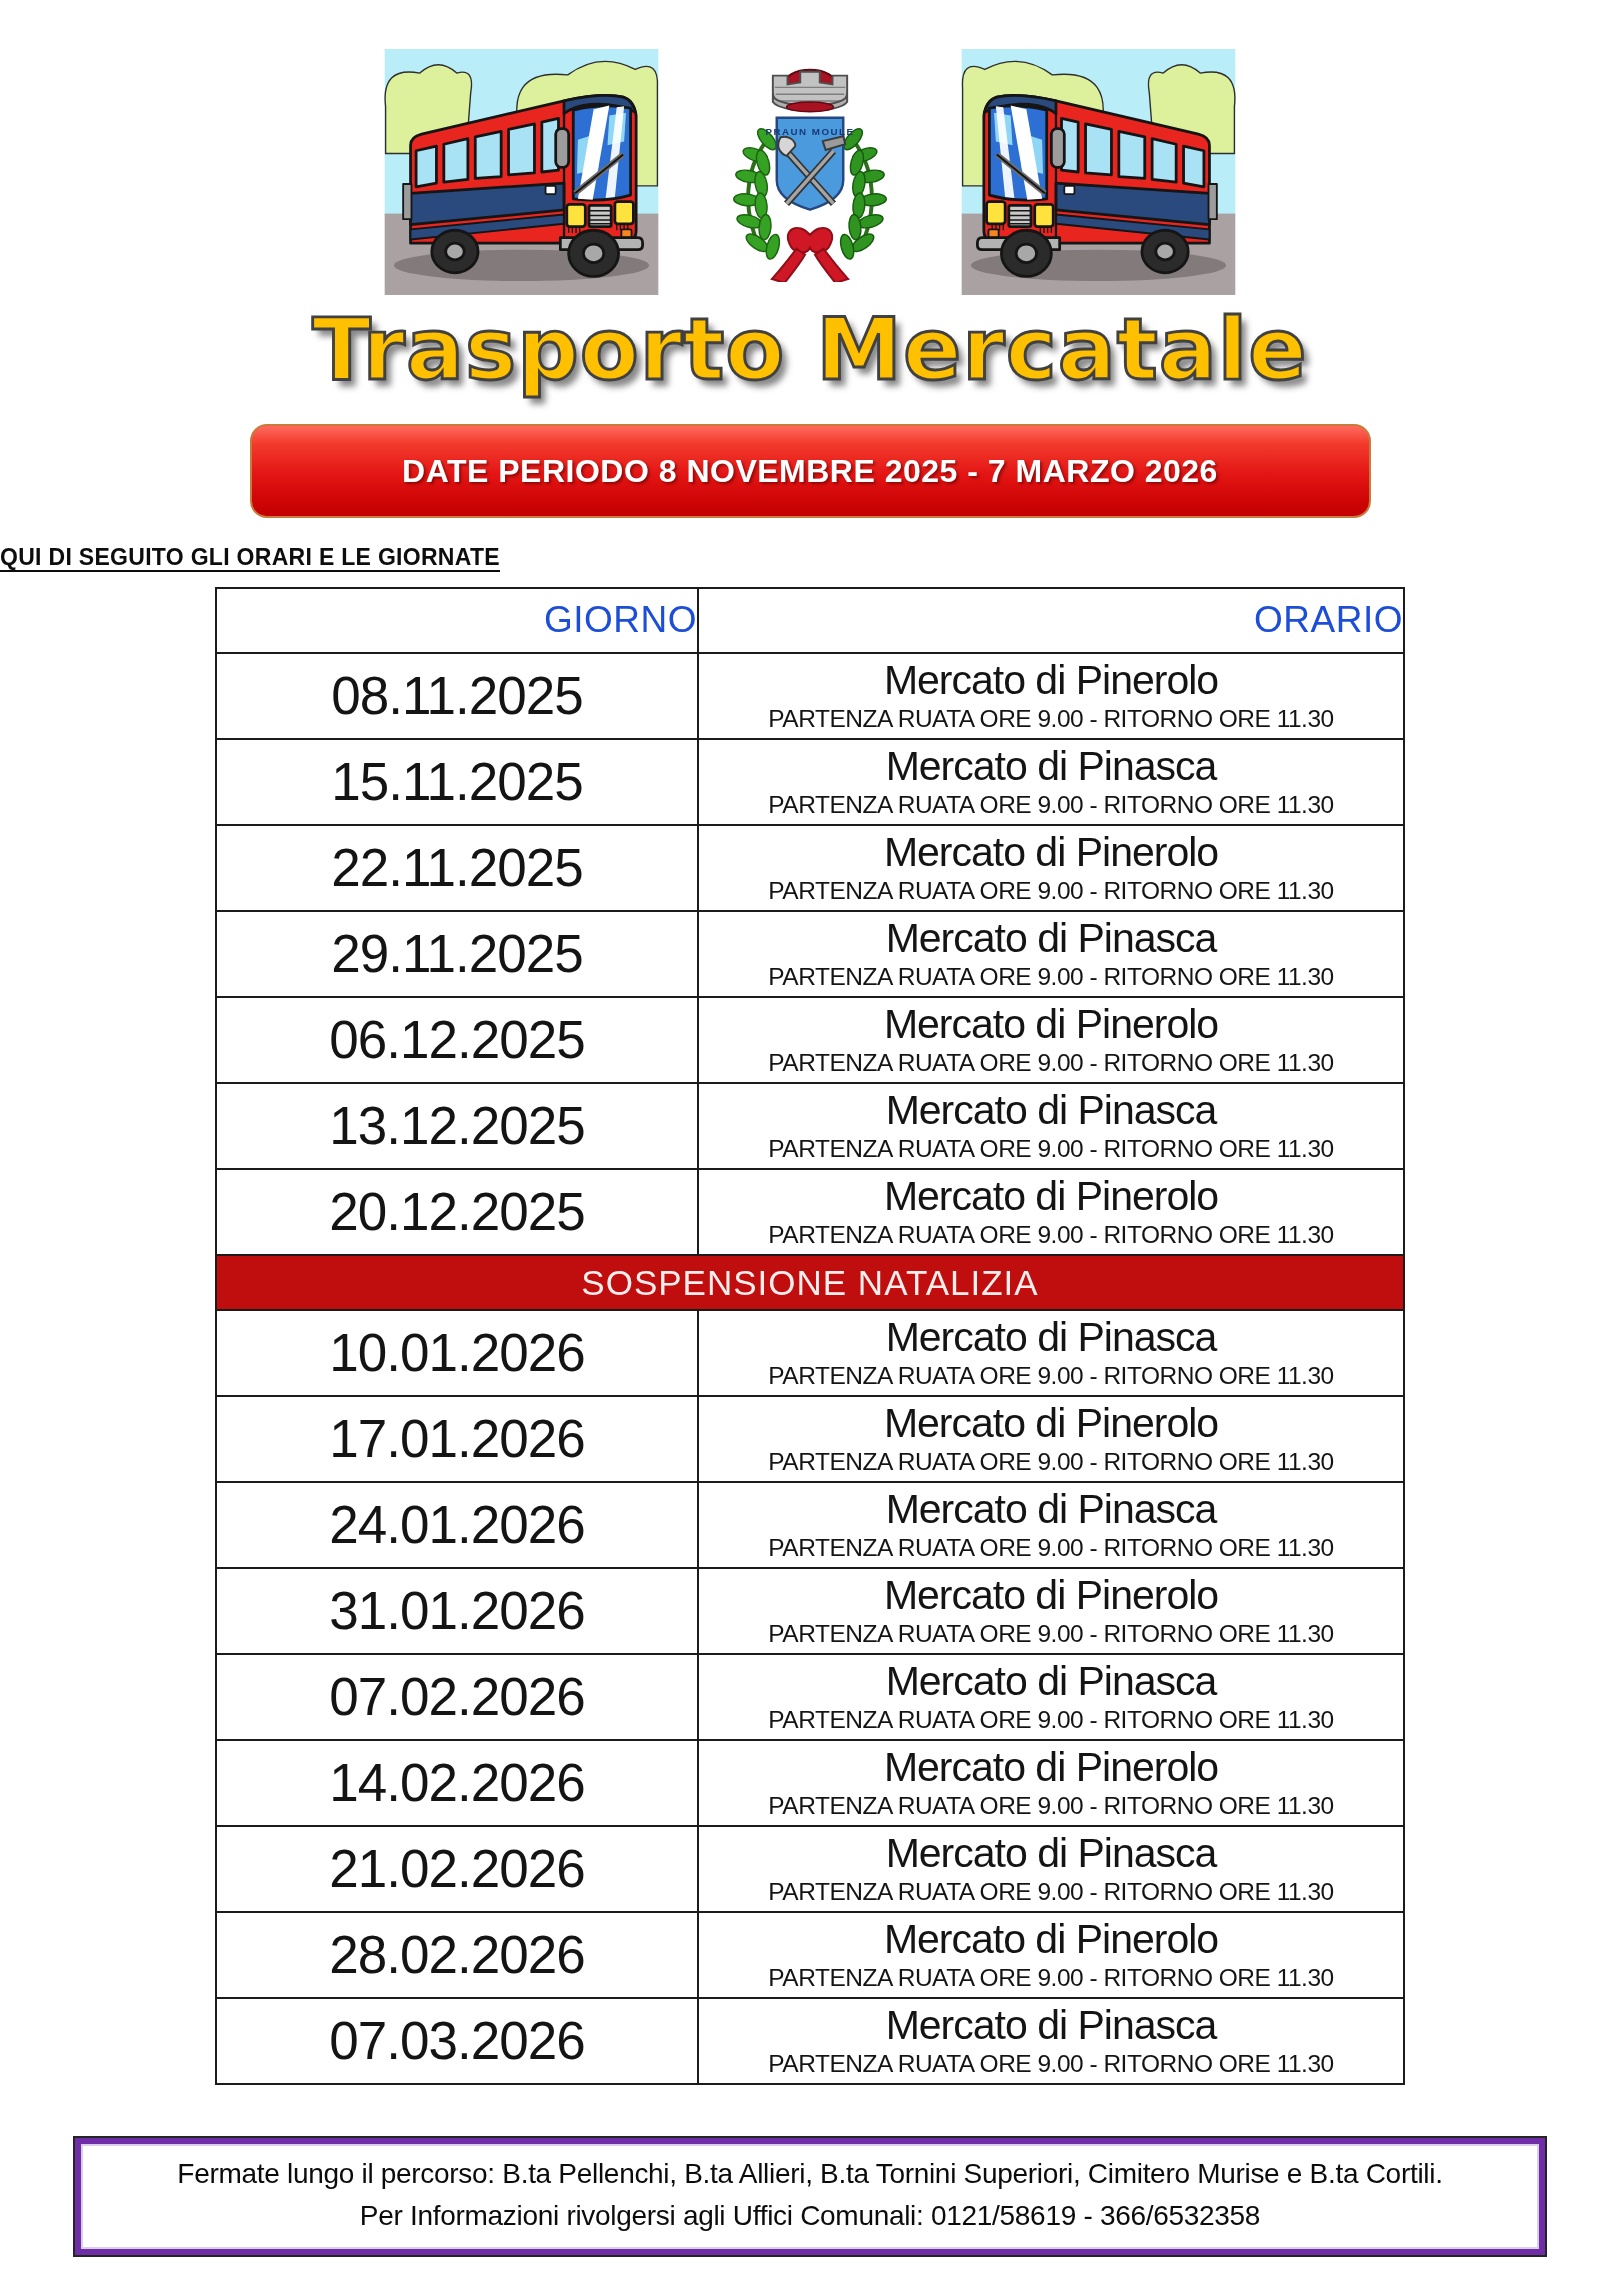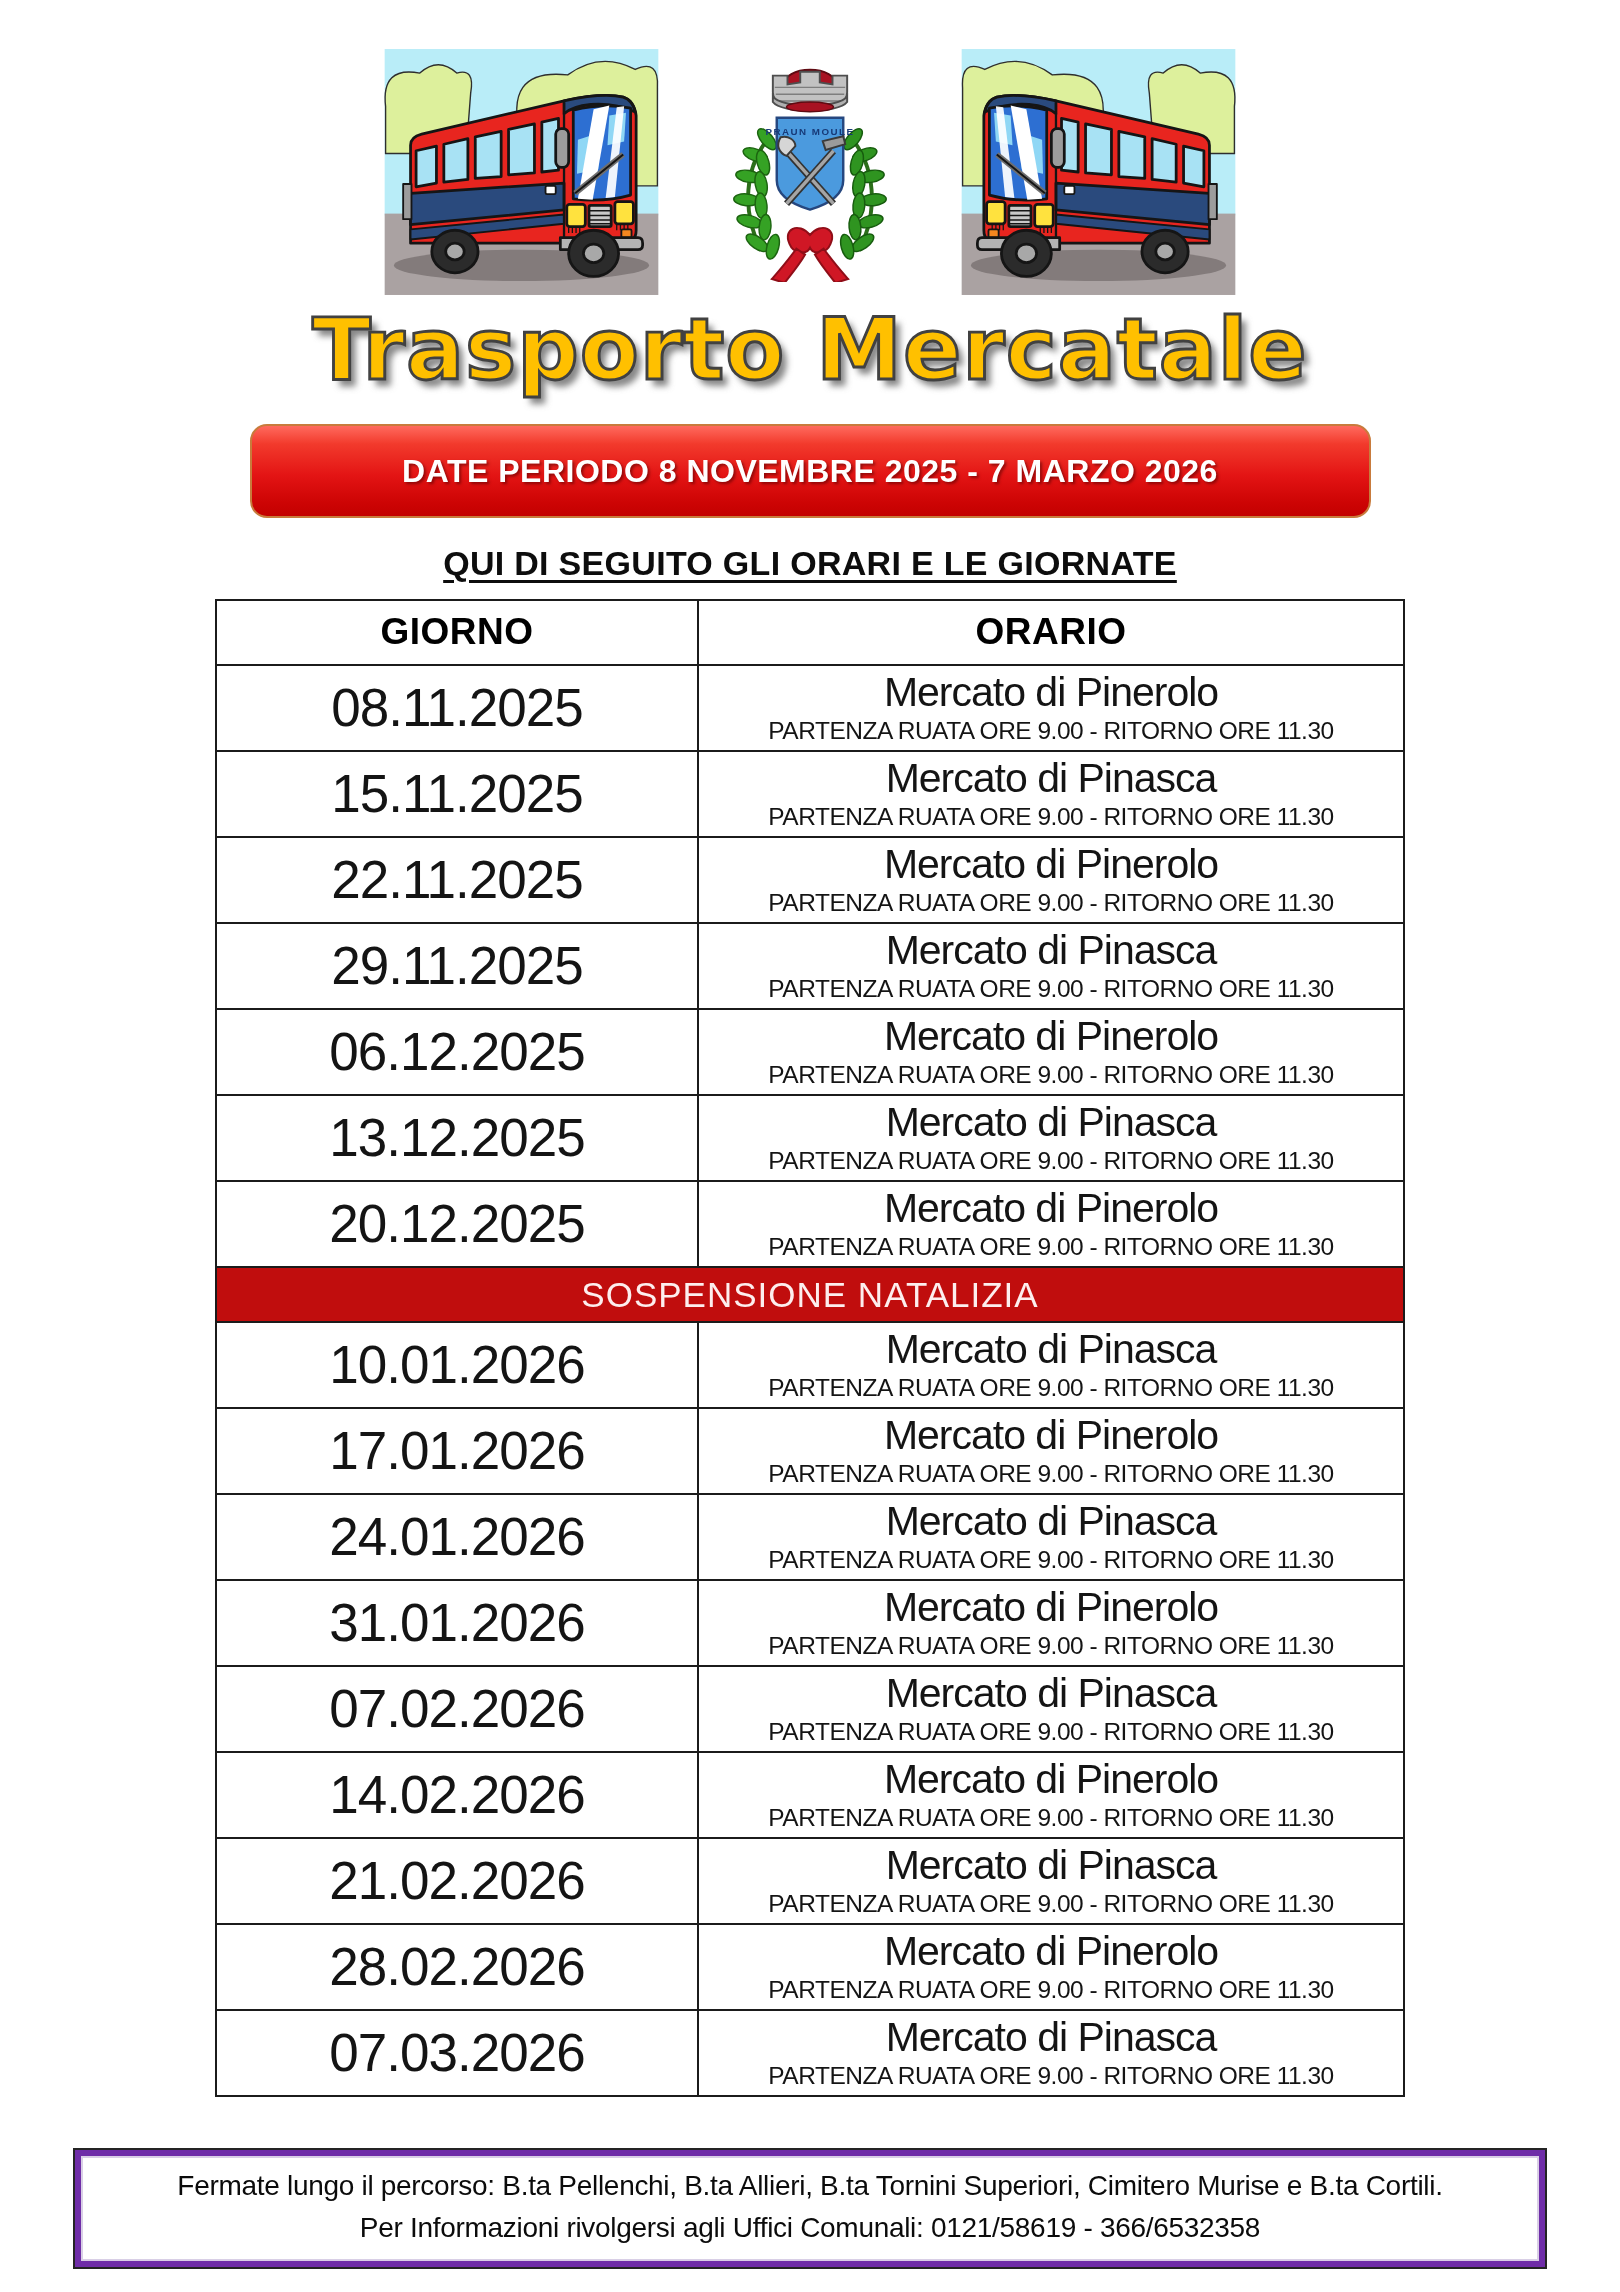--- a/index.html
+++ b/index.html
@@ -33,33 +33,33 @@
   .period-banner{
     width:1117px;height:90px;margin:25.5px auto 0;
     background:linear-gradient(180deg,#ff6a5e 0%,#f23a2c 20%,#e31414 55%,#cd0404 85%,#c30000 100%);
     border:2.9px solid #c87b3c;border-radius:17px;
     display:flex;align-items:center;justify-content:center;
     color:#ffffff;font-size:32px;font-weight:bold;letter-spacing:0.5px;
     text-shadow:2px 2px 2.9px rgba(90,0,0,.6);
   }
   
   .subtitle{
-    margin:25.5px 0 0;text-align:center;
-    font-size:34px;font-weight:bold;color:#0d0d0d;
+    margin:25.5px 0 0;
+    font-size:23px;font-weight:bold;color:#0d0d0d;
     text-decoration:underline;text-underline-offset:4.9px;letter-spacing:0.3px;
   }
   
   table.schedule{
     width:1188px;margin:15.7px auto 0;
     border-collapse:collapse;table-layout:fixed;
   }
   table.schedule th,table.schedule td{border:2.9px solid #1b1b1b;padding:0;}
   table.schedule th{
-    height:63px;font-size:37px;font-weight:bold;color:#000000;
-    text-align:center;letter-spacing:0.5px;
+    height:63px;font-size:37px;font-weight:normal;color:#1d4ed8;
+    text-align:right;letter-spacing:0.5px;
   }
   tr.entry-row{height:86px;}
   td.date-cell{
     text-align:center;font-size:53px;letter-spacing:-1px;color:#141414;
   }
   td.market-cell{text-align:center;vertical-align:middle;padding:3.9px 0 5.9px;}
   .market-name{font-size:41px;letter-spacing:-1px;line-height:1.05;color:#141414;}
   .trip-note{font-size:24.5px;letter-spacing:-0.5px;margin-top:2.9px;color:#141414;}
   tr.band-row td{
     height:53px;background:#c00d0d;color:#fdeeee;

